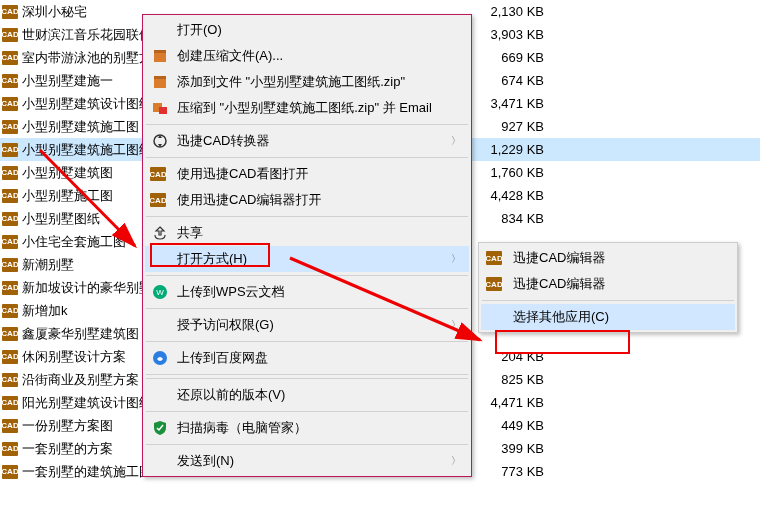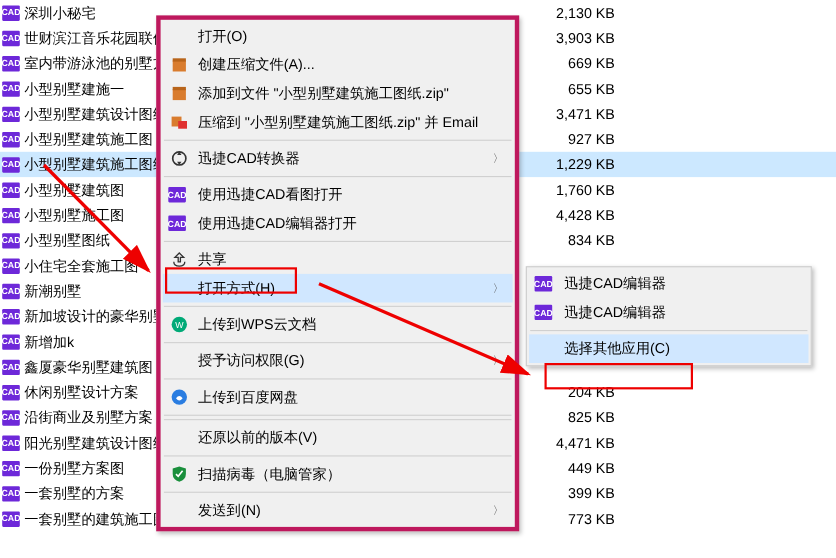--- a/index.html
+++ b/index.html
@@ -1,24 +1,24 @@
 <!DOCTYPE html>
 <html><head>
 <meta charset="utf-8">
 <style>
   * { box-sizing: border-box; margin: 0; padding: 0; }
   body { font-family: "Microsoft YaHei", "Segoe UI", sans-serif; font-size: 13px; background: #fff; color: #000; width: 760px; height: 507px; position: relative; overflow: hidden; }
   .file-list { position: absolute; left: 0; top: 0; width: 760px; }
   .row { display: flex; align-items: center; height: 23px; padding-left: 2px; }
   .row.selected { background: #cce8ff; }
-  .cad-icon { width: 16px; height: 14px; background: #6d28d9; color: #fff; font-size: 8px; font-weight: bold; display: inline-flex; align-items: center; justify-content: center; margin-right: 4px; border-radius: 1px; flex-shrink: 0; }
-  .fsize { position: absolute; right: 201px; width: 80px; text-align: right; white-space: nowrap; }
+  .cad-icon { width: 16px; height: 14px; background: #a16207; color: #fff; font-size: 8px; font-weight: bold; display: inline-flex; align-items: center; justify-content: center; margin-right: 4px; border-radius: 1px; flex-shrink: 0; }
+  .fsize { position: absolute; right: 216px; width: 80px; text-align: right; white-space: nowrap; }
   .truncated-name { flex: 0 0 120px; white-space: nowrap; overflow: hidden; color: #000; }
 
-  .context-menu { position: absolute; left: 142px; top: 14px; width: 330px; background: #f0f0f0; border: 4px solid #be185d; box-shadow: 2px 2px 4px rgba(0,0,0,0.25); padding: 2px; }
+  .context-menu { position: absolute; left: 142px; top: 14px; width: 330px; background: #f0f0f0; border: 1px solid #be185d; box-shadow: 2px 2px 4px rgba(0,0,0,0.25); padding: 2px; }
   .menu-item { display: flex; align-items: center; height: 26px; padding-left: 32px; padding-right: 24px; position: relative; cursor: default; }
   .menu-item.hover { background: #d0e7ff; text-align: center; }
   .menu-item .icon { position: absolute; left: 6px; width: 18px; height: 18px; display: flex; align-items: center; justify-content: center; }
   .menu-item .label { white-space: nowrap; }
   .menu-item .chev { position: absolute; right: 8px; font-size: 10px; color: #555; }
   .menu-sep { height: 1px; background: #d0d0d0; margin: 3px 1px; }
 
   .submenu { position: absolute; left: 478px; top: 242px; width: 260px; background: #f0f0f0; border: 1px solid #ccc; box-shadow: 2px 2px 4px rgba(0,0,0,0.25); padding: 2px; }
 
   .redbox { position: absolute; border: 2px solid #e00; pointer-events: none; }
@@ -44,21 +44,21 @@
       <span class="fsize">3,903 KB</span>
     </div>
     <div class="row">
       <span class="cad-icon">CAD</span>
       <span class="truncated-name">室内带游泳池的别墅方</span>
       <span class="fsize">669 KB</span>
     </div>
     <div class="row">
       <span class="cad-icon">CAD</span>
       <span class="truncated-name">小型别墅建施一</span>
-      <span class="fsize">655 KB</span>
+      <span class="fsize">674 KB</span>
     </div>
     <div class="row">
       <span class="cad-icon">CAD</span>
       <span class="truncated-name">小型别墅建筑设计图细</span>
       <span class="fsize">3,471 KB</span>
     </div>
     <div class="row">
       <span class="cad-icon">CAD</span>
       <span class="truncated-name">小型别墅建筑施工图</span>
       <span class="fsize">927 KB</span>

